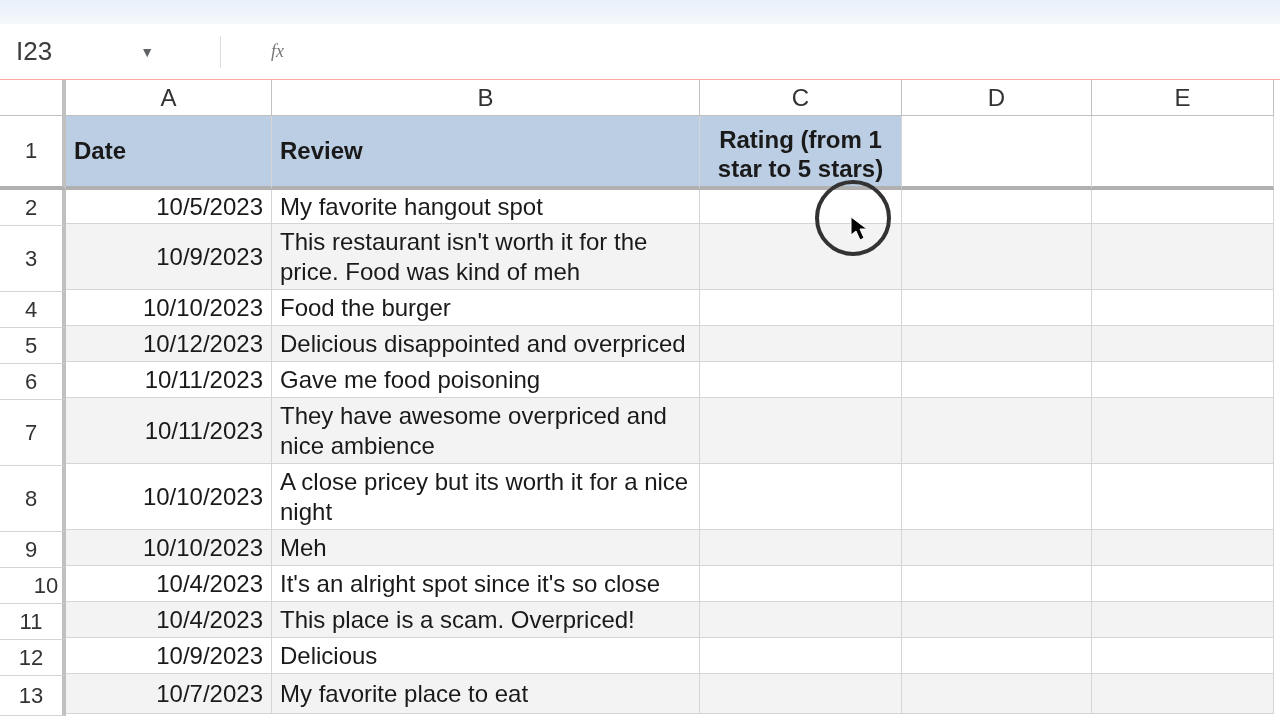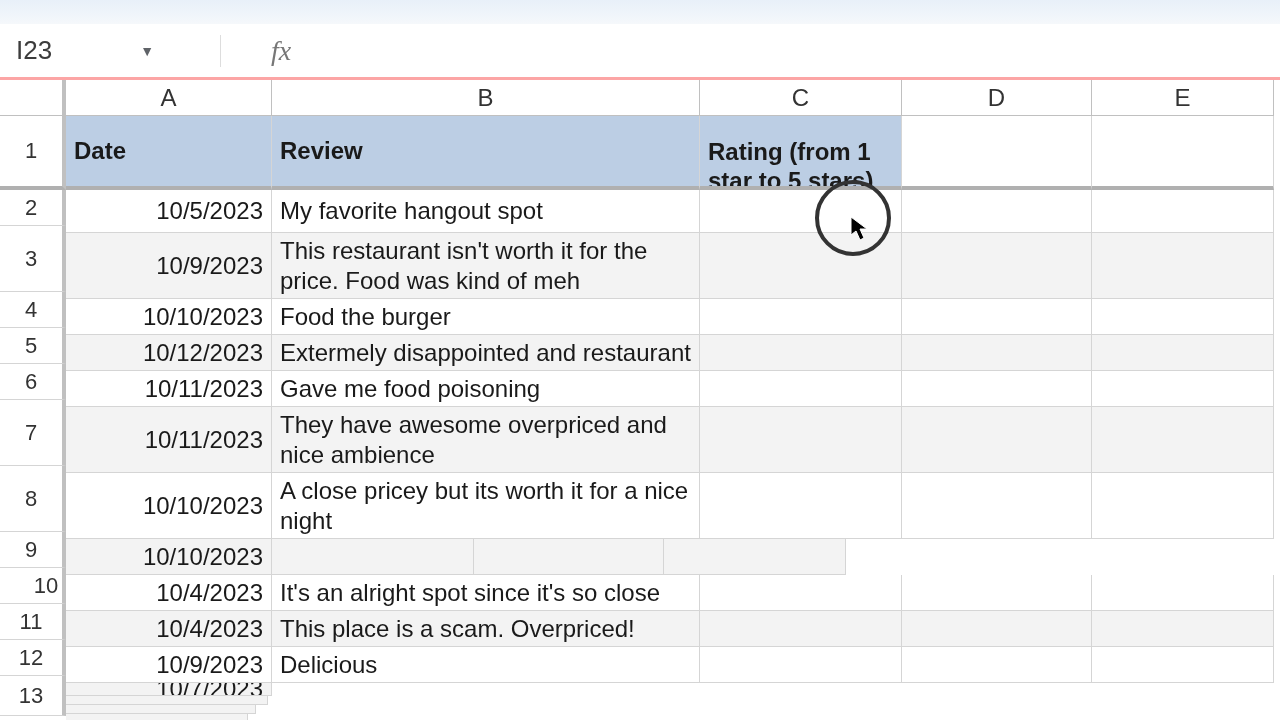--- a/index.html
+++ b/index.html
@@ -9,21 +9,21 @@
       overflow: hidden;
     }
     .top-fade {
       height: 24px;
       background: linear-gradient(to bottom, #e8f0f9, #f5f8fb);
     }
     .formula-bar {
       display: flex;
       align-items: center;
       height: 56px;
-      border-bottom: 3px solid #fca5a5;
+      border-bottom: 1px solid #fca5a5;
       gap: 32px;
     }
     .name-box {
       display: flex;
       align-items: center;
       width: 170px;
       height: 100%;
       padding: 0 16px;
       font-size: 26px;
       color: #3c3c3c;
@@ -35,21 +35,21 @@
     }
     .fx-divider {
       width: 1px;
       height: 32px;
       background: #ddd;
       margin: 0 18px;
     }
     .fx-label {
       font-style: italic;
       font-family: 'Times New Roman', serif;
-      font-size: 28px;
+      font-size: 18px;
       color: #777;
     }
     .grid {
       display: flex;
     }
     .row-headers {
       display: flex;
       flex-direction: column;
     }
     .corner {
@@ -109,22 +109,23 @@
       background: #bccee4;
       font-weight: bold;
     }
     .date-cell { justify-content: flex-end; }
     .review-cell { 
       line-height: 1.25;
       padding: 13px 8px;
     }
     .rating-header {
       line-height: 1.2;
-      padding: 22px 8px;
+      padding: 10px 8px;
       align-items: flex-start;
+      text-align: center;
     }
     .thick-bottom {
       border-bottom: 4px solid #b0b0b0;
     }
     .zebra { background: #f3f3f3; }
     .cursor-highlight {
       position: absolute;
       width: 76px;
       height: 76px;
       border: 4px solid #333;
@@ -183,21 +184,21 @@
       <div class="col-header col-D">D</div>
       <div class="col-header col-E">E</div>
     </div>
   <div class="data-row" style="height: 74px;">
         <div class="cell col-A header-cell thick-bottom">Date</div>
         <div class="cell col-B header-cell thick-bottom">Review</div>
         <div class="cell col-C header-cell rating-header thick-bottom">Rating (from 1 star to 5 stars)</div>
         <div class="cell col-D thick-bottom"></div>
         <div class="cell col-E thick-bottom"></div>
       </div>
-      <div class="data-row" style="height: 43px;">
+      <div class="data-row" style="height: 34px;">
         <div class="cell col-A date-cell">10/5/2023</div>
         <div class="cell col-B review-cell">My favorite hangout spot</div>
         <div class="cell col-C"></div>
         <div class="cell col-D"></div>
         <div class="cell col-E"></div>
       </div>
       <div class="data-row" style="height: 66px;">
         <div class="cell col-A date-cell zebra">10/9/2023</div>
         <div class="cell col-B review-cell zebra">This restaurant isn't worth it for the price. Food was kind of meh</div>
         <div class="cell col-C zebra"></div>
@@ -206,21 +207,21 @@
       </div>
       <div class="data-row" style="height: 36px;">
         <div class="cell col-A date-cell">10/10/2023</div>
         <div class="cell col-B review-cell">Food the burger</div>
         <div class="cell col-C"></div>
         <div class="cell col-D"></div>
         <div class="cell col-E"></div>
       </div>
       <div class="data-row" style="height: 36px;">
         <div class="cell col-A date-cell zebra">10/12/2023</div>
-        <div class="cell col-B review-cell zebra">Extermely disappointed and restaurant</div>
+        <div class="cell col-B review-cell zebra">Delicious disappointed and overpriced</div>
         <div class="cell col-C zebra"></div>
         <div class="cell col-D zebra"></div>
         <div class="cell col-E zebra"></div>
       </div>
       <div class="data-row" style="height: 36px;">
         <div class="cell col-A date-cell">10/11/2023</div>
         <div class="cell col-B review-cell">Gave me food poisoning</div>
         <div class="cell col-C"></div>
         <div class="cell col-D"></div>
         <div class="cell col-E"></div>
@@ -234,20 +235,21 @@
       </div>
       <div class="data-row" style="height: 66px;">
         <div class="cell col-A date-cell">10/10/2023</div>
         <div class="cell col-B review-cell">A close pricey but its worth it for a nice night</div>
         <div class="cell col-C"></div>
         <div class="cell col-D"></div>
         <div class="cell col-E"></div>
       </div>
       <div class="data-row" style="height: 36px;">
         <div class="cell col-A date-cell zebra">10/10/2023</div>
+        <div class="cell col-B review-cell zebra">Meh</div>
         <div class="cell col-C zebra"></div>
         <div class="cell col-D zebra"></div>
         <div class="cell col-E zebra"></div>
       </div>
       <div class="data-row" style="height: 36px;">
         <div class="cell col-A date-cell">10/4/2023</div>
         <div class="cell col-B review-cell">It's an alright spot since it's so close</div>
         <div class="cell col-C"></div>
         <div class="cell col-D"></div>
         <div class="cell col-E"></div>
@@ -259,22 +261,23 @@
         <div class="cell col-D zebra"></div>
         <div class="cell col-E zebra"></div>
       </div>
       <div class="data-row" style="height: 36px;">
         <div class="cell col-A date-cell">10/9/2023</div>
         <div class="cell col-B review-cell">Delicious</div>
         <div class="cell col-C"></div>
         <div class="cell col-D"></div>
         <div class="cell col-E"></div>
       </div>
-      <div class="data-row" style="height: 40px; flex-direction: column;">
+      <div class="data-row" style="height: 40px;">
         <div class="cell col-A date-cell zebra">10/7/2023</div>
+        <div class="cell col-B review-cell zebra">My favorite place to eat</div>
         <div class="cell col-C zebra"></div>
         <div class="cell col-D zebra"></div>
         <div class="cell col-E zebra"></div>
       </div>
     </div>
 </div>
 
 <div class="cursor-highlight"></div>
 <div class="cursor-arrow">
   <svg width="20" height="26" viewBox="0 0 20 26">

